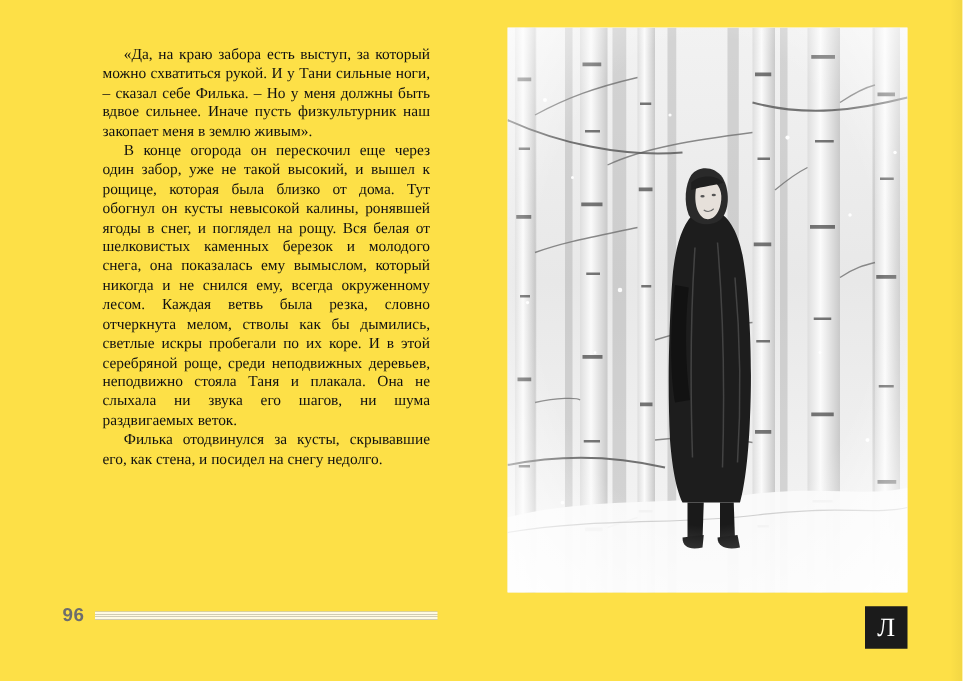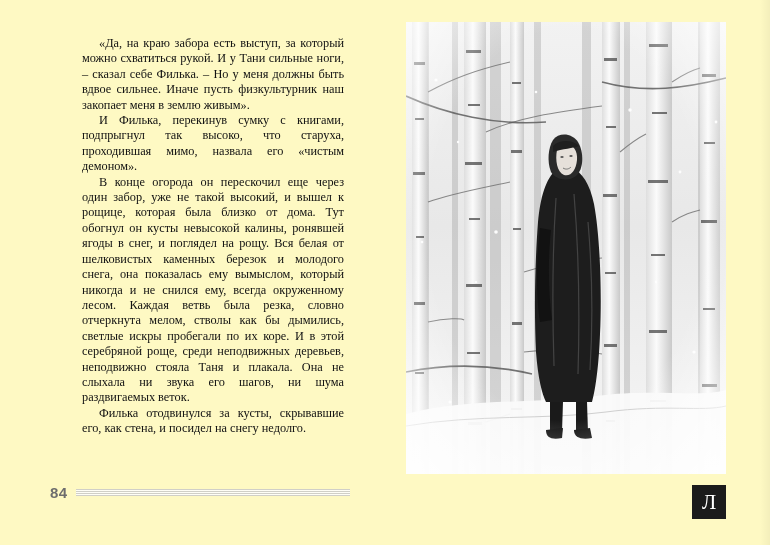--- a/index.html
+++ b/index.html
@@ -4,21 +4,21 @@
 <style>
   html, body {
     margin: 0;
     padding: 0;
     background: #ffffff;
   }
   .page {
     position: relative;
     width: 770px;
     height: 545px;
-    background: #fef9c3;
+    background: #fde047;
     overflow: hidden;
     font-family: "Liberation Serif", serif;
   }
 
   
   .text-col {
     position: absolute;
     left: 82px;
     top: 36px;
     width: 262px;
@@ -112,27 +112,26 @@
     background: linear-gradient(to right, rgba(0,0,0,0.0), rgba(0,0,0,0.045));
   }
 </style>
 </head>
 <body>
 
 <div class="page">
 
   <div class="text-col">
     <p class="para">«Да, на краю забора есть выступ, за который можно схватиться рукой. И у Тани сильные ноги, – сказал себе Филька. – Но у меня должны быть вдвое сильнее. Иначе пусть физкультурник наш закопает меня в землю живым».</p>
-    <p class="para">И Филька, перекинув сумку с книгами, подпрыгнул так высоко, что старуха, проходившая мимо, назвала его «чистым демоном».</p>
     <p class="para">В конце огорода он перескочил еще через один забор, уже не такой высокий, и вышел к рощице, которая была близко от дома. Тут обогнул он кусты невысокой калины, ронявшей ягоды в снег, и поглядел на рощу. Вся белая от шелковистых каменных березок и молодого снега, она показалась ему вымыслом, который никогда и не снился ему, всегда окруженному лесом. Каждая ветвь была резка, словно отчеркнута мелом, стволы как бы дымились, светлые искры пробегали по их коре. И в этой серебряной роще, среди неподвижных деревьев, неподвижно стояла Таня и плакала. Она не слыхала ни звука его шагов, ни шума раздвигаемых веток.</p>
     <p class="para">Филька отодвинулся за кусты, скрывавшие его, как стена, и посидел на снегу недолго.</p>
   </div>
 
   <div class="folio-wrap">
-    <div class="folio-num">84</div>
+    <div class="folio-num">96</div>
     <div class="folio-rule"></div>
   </div>
 
   <div class="illustration">
     <svg class="illus-svg" viewBox="0 0 320 452" preserveAspectRatio="none">
       <defs>
         <linearGradient id="bgfade" x1="0" y1="0" x2="0" y2="1">
           <stop offset="0%" stop-color="#f2f2f2"></stop>
           <stop offset="45%" stop-color="#e8e8e8"></stop>
           <stop offset="100%" stop-color="#f6f6f6"></stop>

